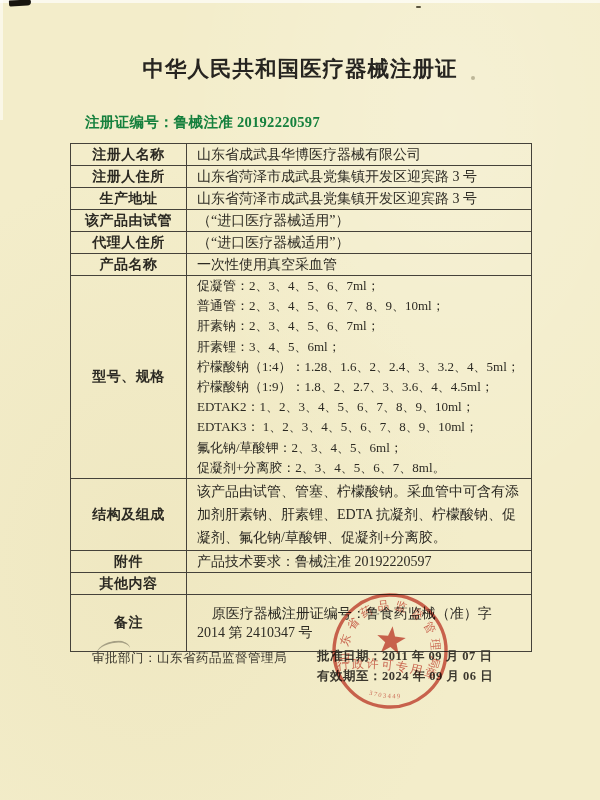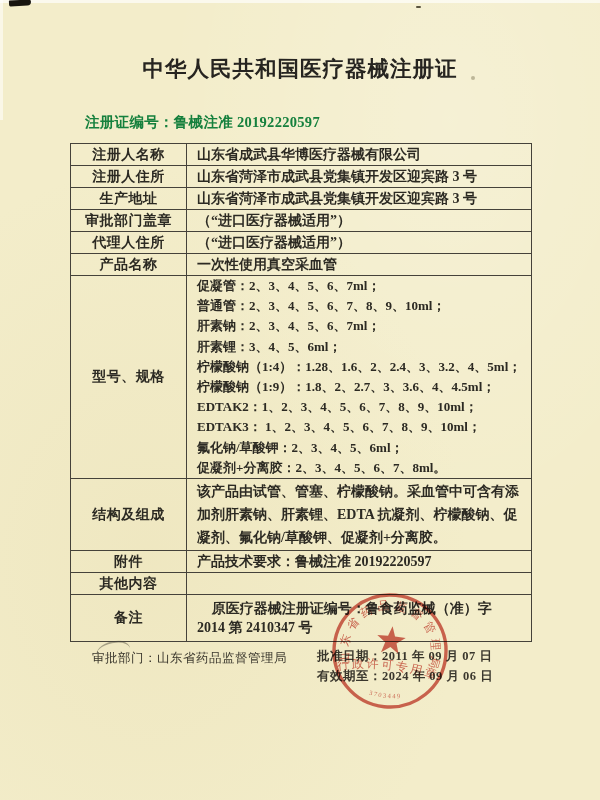--- a/index.html
+++ b/index.html
@@ -35,25 +35,25 @@
   table.cert{
     position:absolute;left:70px;top:143px;width:462px;
     border-collapse:collapse;table-layout:fixed;
   }
   table.cert td{
     border:1.6px solid #45423a;
     font-size:14px;color:#2c2a23;
     overflow:hidden;vertical-align:middle;
   }
   td.label{width:113px;text-align:center;font-weight:600;letter-spacing:.5px;}
-  td.value{padding:0 8px 0 10px;font-weight:700;}
+  td.value{padding:0 8px 0 10px;font-weight:400;}
   tr.r-simple{height:22px;padding-left:8px;}
   tr.r-specs{height:202px;}
   tr.r-struct{height:69px;}
-  tr.r-remark{height:47px;}
+  tr.r-remark{height:57px;}
   .spec-line{line-height:20.2px;white-space:nowrap;font-size:13px;}
   .struct-text{line-height:23px;padding:1px 0;}
   .remark-text{line-height:19px;text-indent:1.05em;}
 
   .footer-left{
     position:absolute;left:92px;top:650px;
     font-size:12.5px;font-weight:400;color:#3a372d;letter-spacing:.5px;
   }
   .footer-right{
     position:absolute;left:317px;top:647px;
@@ -89,21 +89,21 @@
   </tr>
   <tr class="r-simple">
     <td class="label">注册人住所</td>
     <td class="value">山东省菏泽市成武县党集镇开发区迎宾路 3 号</td>
   </tr>
   <tr class="r-simple">
     <td class="label">生产地址</td>
     <td class="value">山东省菏泽市成武县党集镇开发区迎宾路 3 号</td>
   </tr>
   <tr class="r-simple">
-    <td class="label">审批部门盖章</td>
+    <td class="label">该产品由试管</td>
     <td class="value">（“进口医疗器械适用”）</td>
   </tr>
   <tr class="r-simple">
     <td class="label">代理人住所</td>
     <td class="value">（“进口医疗器械适用”）</td>
   </tr>
   <tr class="r-simple">
     <td class="label">产品名称</td>
     <td class="value">一次性使用真空采血管</td>
   </tr>

